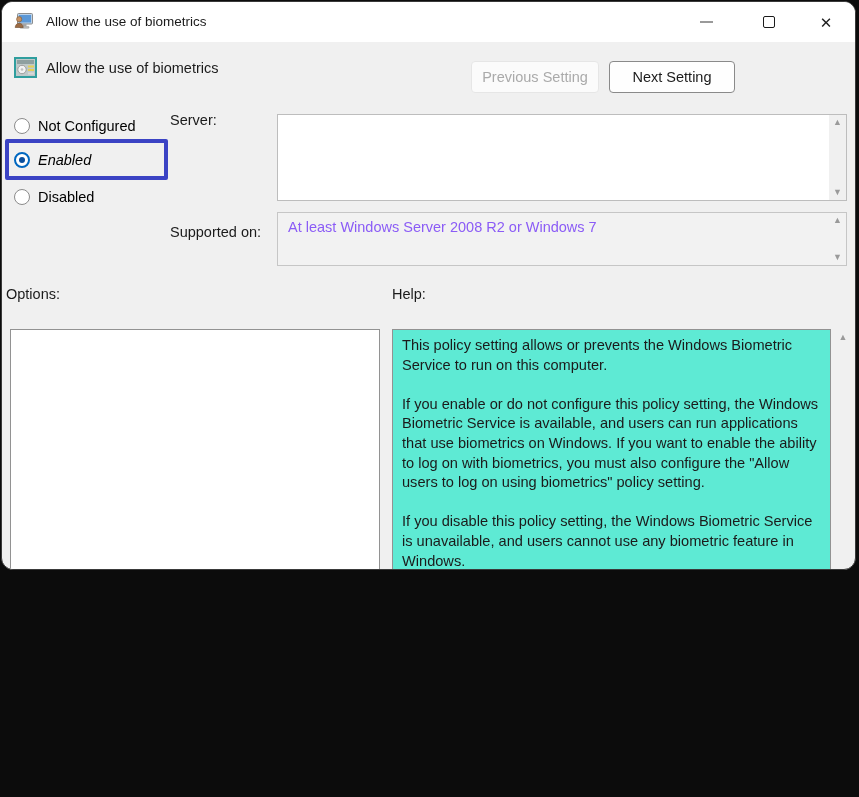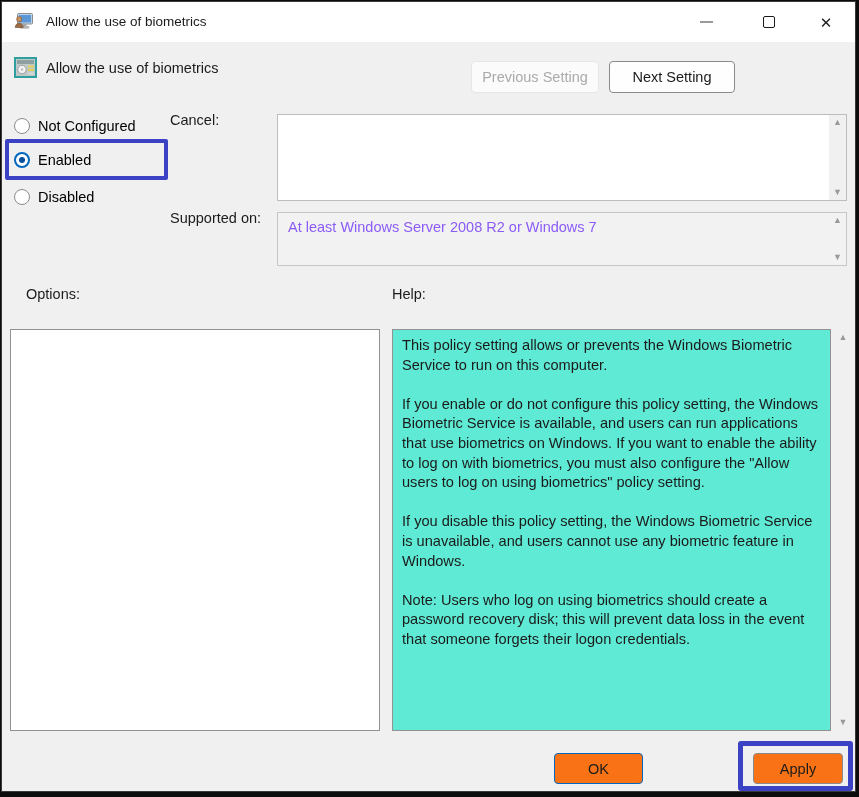--- a/index.html
+++ b/index.html
@@ -1,19 +1,19 @@
 <!DOCTYPE html>
 <html><head>
 <meta charset="utf-8">
 <style>
   * { margin:0; padding:0; box-sizing:border-box; }
   html,body { width:859px; height:797px; background:#0c0c0c; font-family:"Liberation Sans", sans-serif; overflow:hidden; }
   #win {
-    position:absolute; left:1px; top:1px; width:855px; height:791px;
-    background:#f0f0f0; border-radius:0; overflow:hidden;
+    position:absolute; left:1px; top:1px; width:855px; height:569px;
+    background:#f0f0f0; border-radius:12px; overflow:hidden;
     border:1px solid #3a3a3a;
   }
   
   .titlebar { position:absolute; left:0; top:0; width:100%; height:40px; background:#ffffff; }
   .title-icon { position:absolute; left:12px; top:10px; width:21px; height:20px; }
   .title-text { position:absolute; left:44px; top:12px; font-size:13.5px; color:#1b1b1b; }
   .winctl { position:absolute; top:0; width:46px; height:40px; display:flex; align-items:center; justify-content:center; cursor:default; }
   .btn-min { right:126px; }
   .btn-max { right:63px; }
   .btn-close { right:6px; }
@@ -91,48 +91,48 @@
     <rect x="14" y="15.5" width="6" height="2" fill="#d9d9d9"></rect>
   </svg>
   <span class="hdr-title">Allow the use of biometrics</span>
   <button class="navbtn prevbtn">Previous Setting</button>
   <button class="navbtn nextbtn">Next Setting</button>
 
   <div class="radio-row" style="top:113px;">
     <span class="radio"></span>
     <span class="radio-label">Not Configured</span>
   </div>
-  <div class="radio-row" style="top:147px;">
+  <div class="radio-row" style="top:147px;font-style:italic;">
     <span class="radio checked"></span>
     <span class="radio-label">Enabled</span>
   </div>
   <div class="radio-row" style="top:184px;">
     <span class="radio"></span>
     <span class="radio-label">Disabled</span>
   </div>
   <div class="hl-enabled"></div>
 
-  <span class="lbl" style="left:168px; top:110px;">Cancel:</span>
+  <span class="lbl" style="left:168px; top:110px;">Server:</span>
   <div class="comment-box">
     <div class="sb sb-track">
       <span class="sb-arrow">▲</span>
       <span class="sb-arrow">▼</span>
     </div>
   </div>
 
-  <span class="lbl" style="left:168px; top:208px;">Supported on:</span>
+  <span class="lbl" style="left:168px; top:222px;">Supported on:</span>
   <div class="supported-box">
     <span class="supported-text">At least Windows Server 2008 R2 or Windows 7</span>
     <div class="sb">
       <span class="sb-arrow">▲</span>
       <span class="sb-arrow">▼</span>
     </div>
   </div>
 
-  <span class="lbl" style="left:24px; top:284px;">Options:</span>
+  <span class="lbl" style="left:4px; top:284px;">Options:</span>
   <span class="lbl" style="left:390px; top:284px;">Help:</span>
 
   <div class="options-box"></div>
 
   <div class="help-box">
     <div class="help-text">This policy setting allows or prevents the Windows Biometric Service to run on this computer.
 
 If you enable or do not configure this policy setting, the Windows Biometric Service is available, and users can run applications that use biometrics on Windows. If you want to enable the ability to log on with biometrics, you must also configure the "Allow users to log on using biometrics" policy setting.
 
 If you disable this policy setting, the Windows Biometric Service is unavailable, and users cannot use any biometric feature in Windows.

